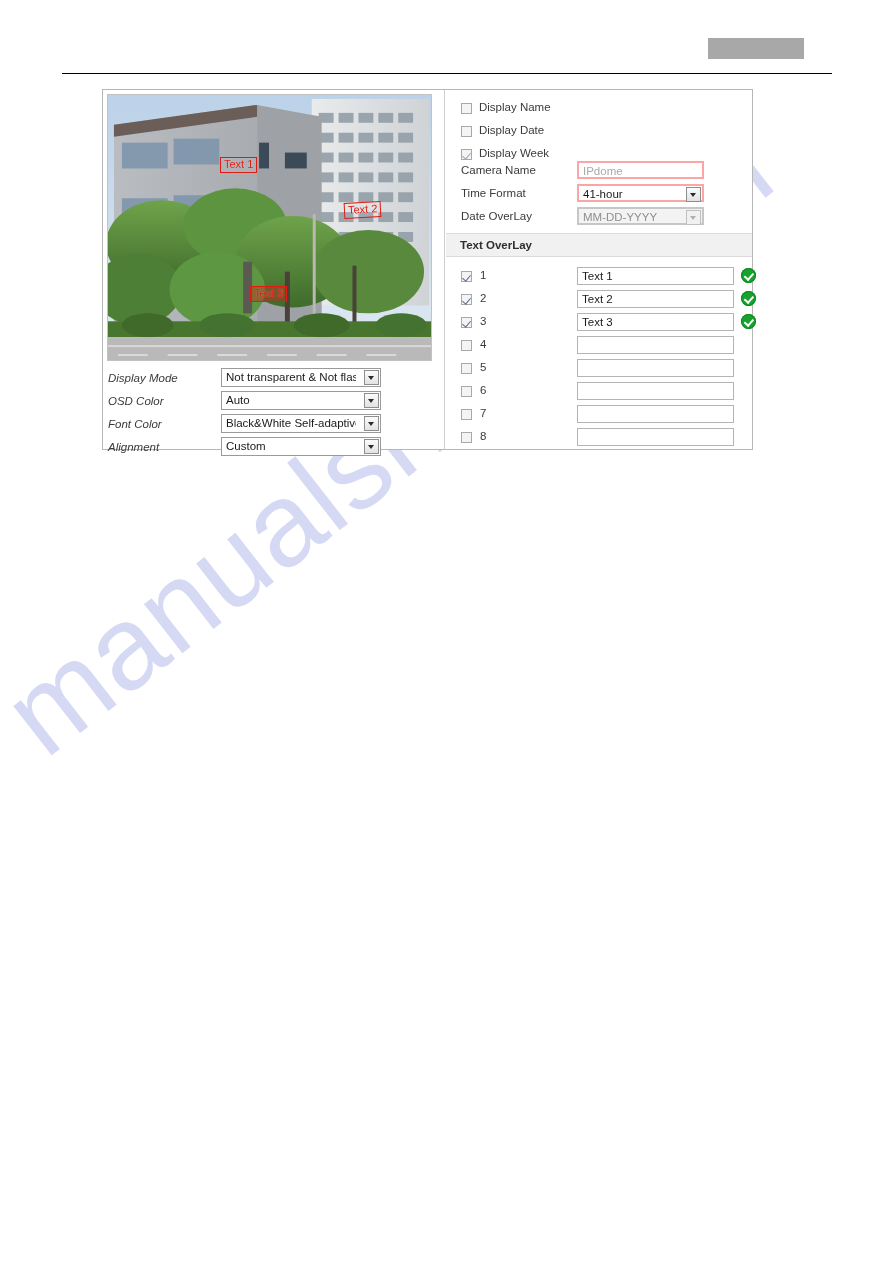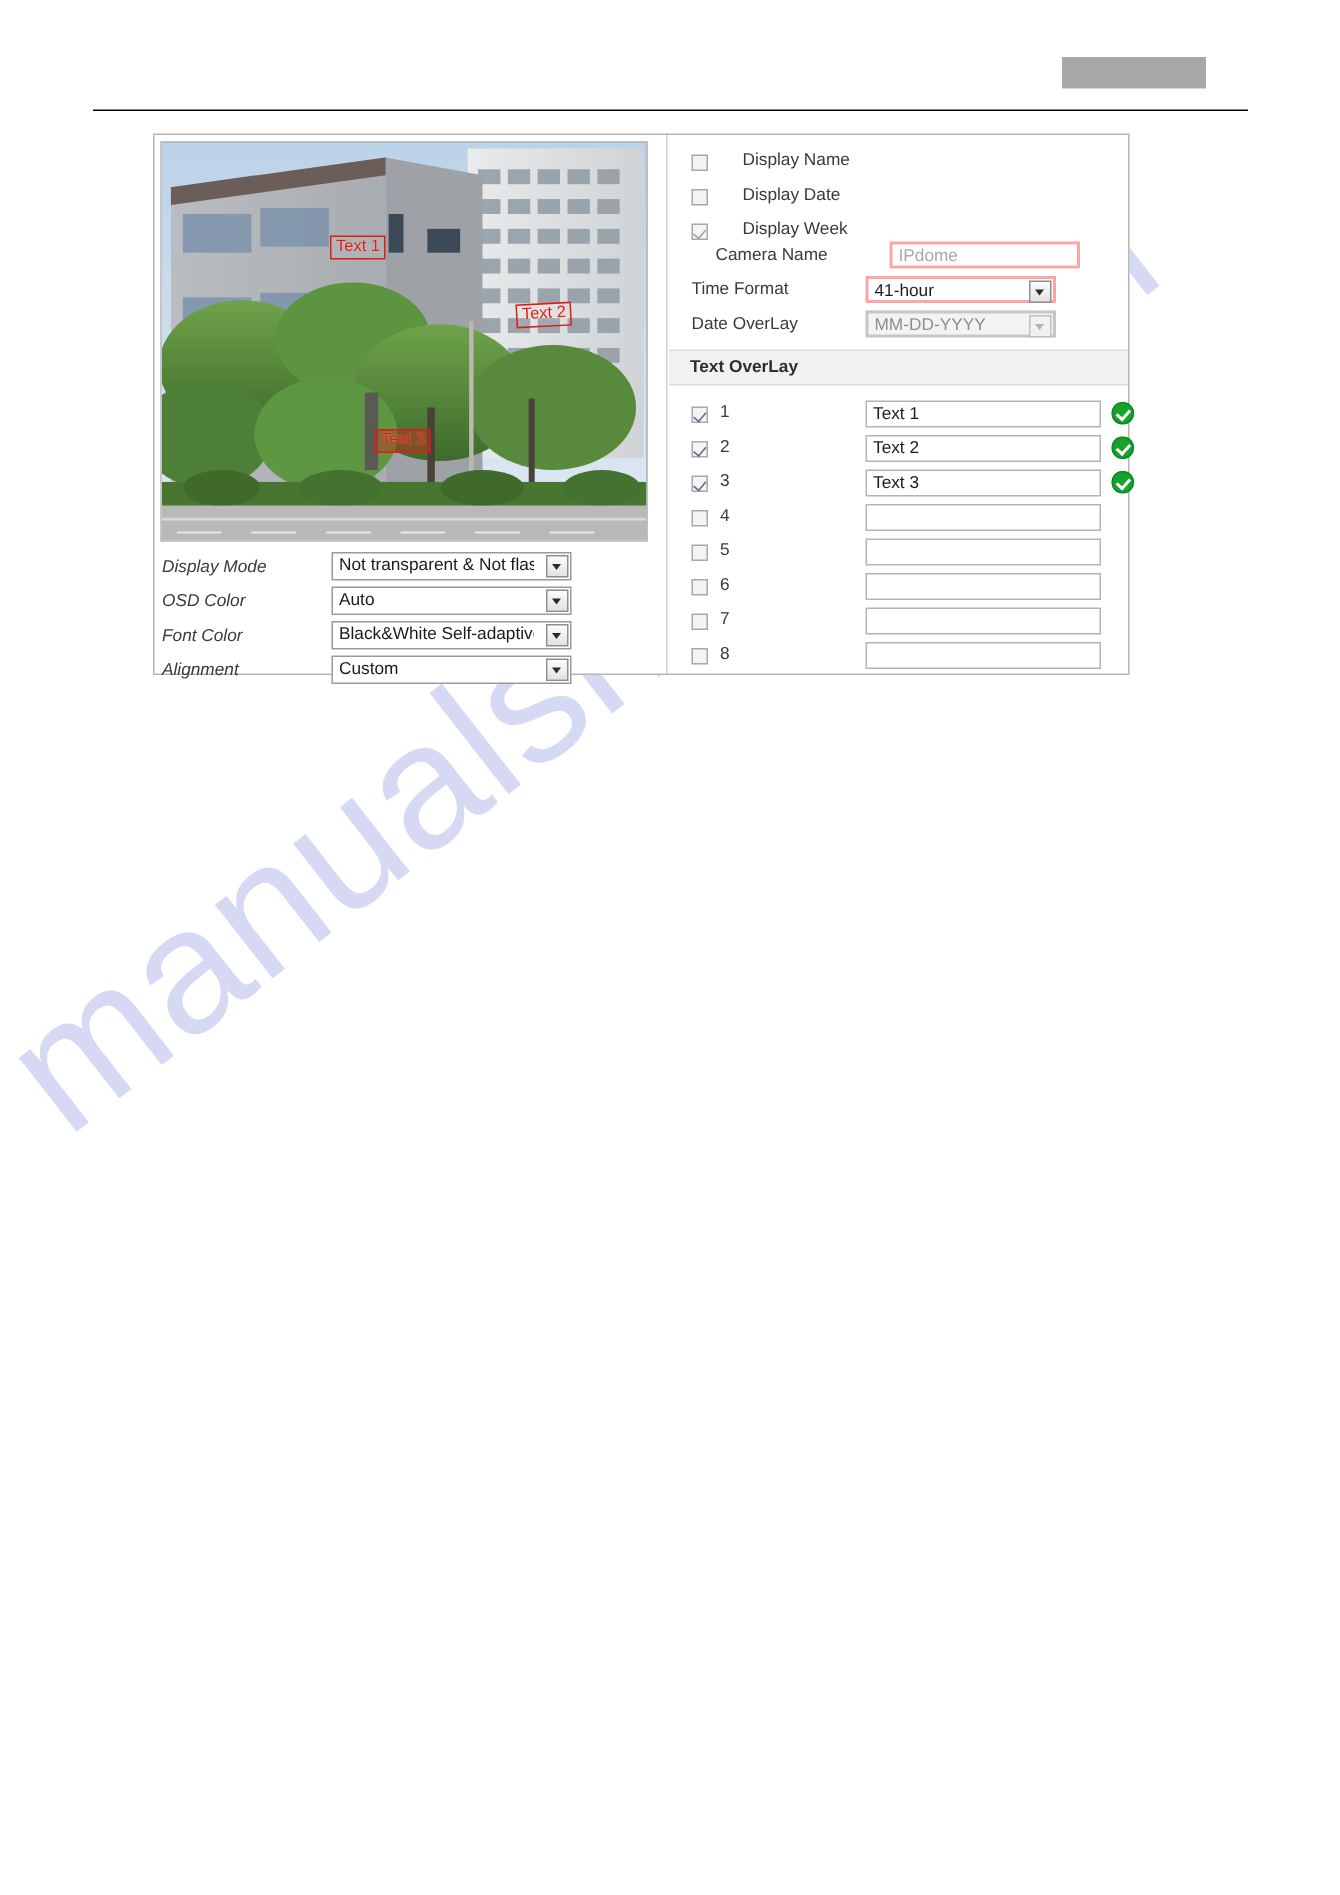--- a/index.html
+++ b/index.html
@@ -228,21 +228,20 @@
     border-bottom-color: #9aa5b8;
   }
   .cbrow .cblabel {
     position: absolute;
     left: 18px;
     top: 0px;
     font-size: 11.5px;
     color: #3a3a3a;
     white-space: nowrap;
     font-family: "Liberation Sans", sans-serif;
-    margin-left: 16px;
   }
   #cbrow-0 { top: 11px; }
   #cbrow-1 { top: 34px; }
   #cbrow-2 { top: 57px; }
 
   
   .rrow {
     position: absolute;
     left: 16px;
     width: 290px;
@@ -275,21 +274,21 @@
     left: 4px;
     top: 2px;
     font-size: 11.5px;
     color: #1b1b1b;
     white-space: nowrap;
     font-family: "Liberation Sans", sans-serif;
   }
   .rfield .rval.placeholder { color: #a9a9a9; }
   .rfield .rval.dimval { color: #8e8e8e; }
 
-  #rrow-0 { top: 71px; margin-left: 16px; }
+  #rrow-0 { top: 71px; }
   #rrow-1 { top: 94px; }
   #rrow-2 { top: 117px; }
 
   
   #overlay-header {
     position: absolute;
     left: 1px;
     top: 143px;
     width: 306px;
     height: 24px;

